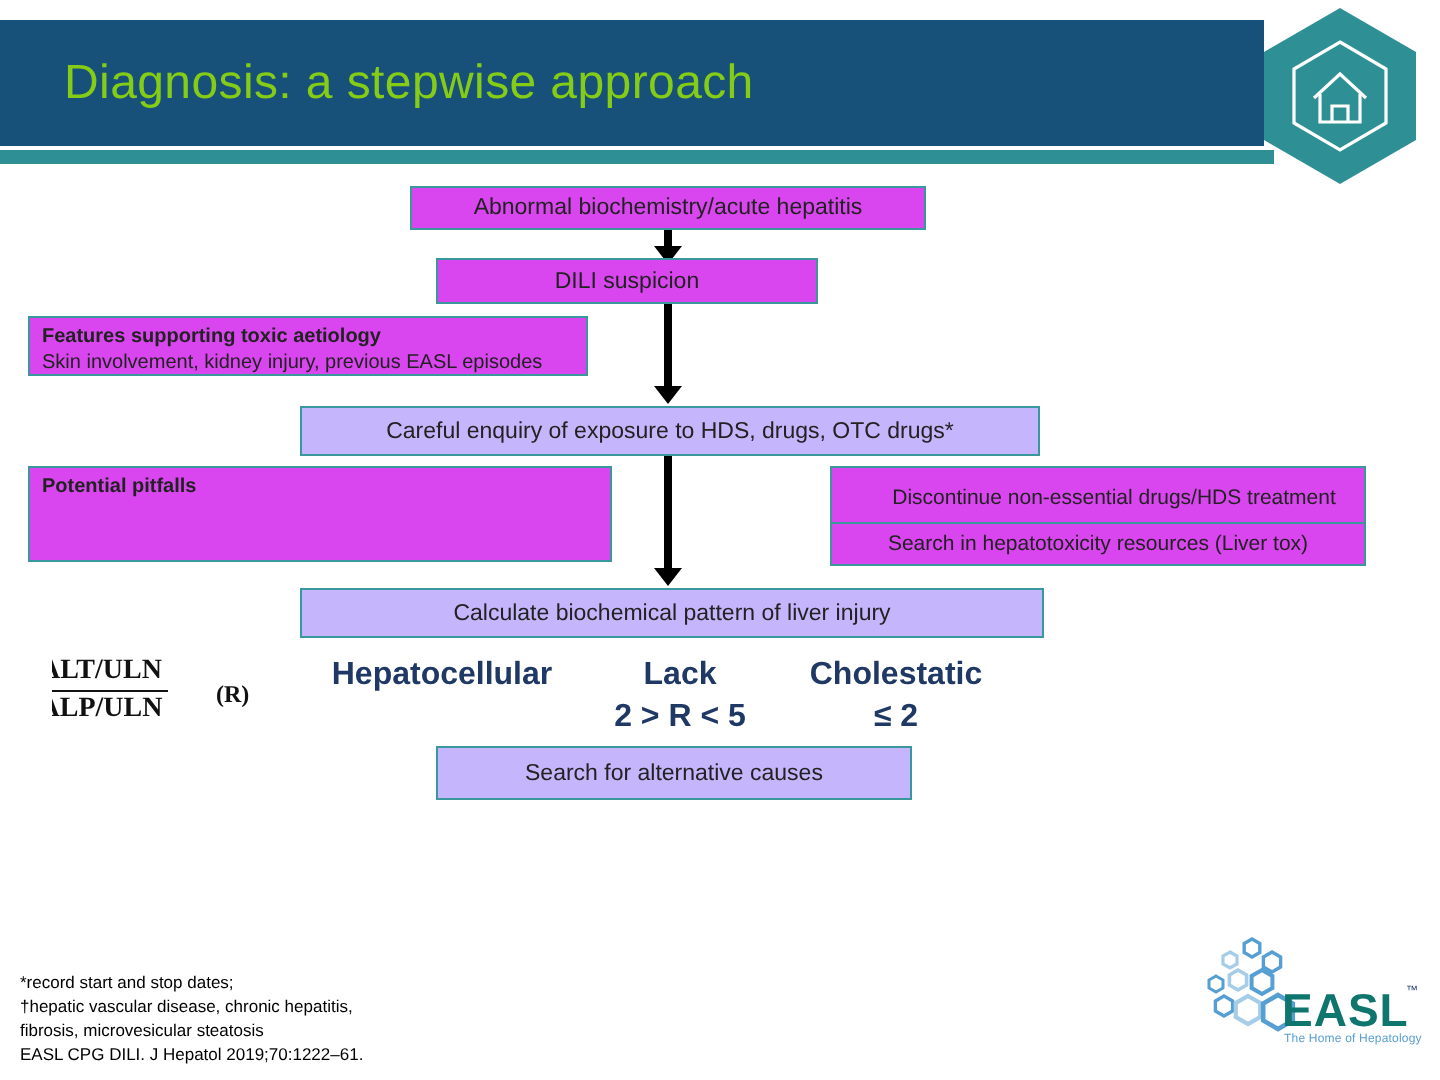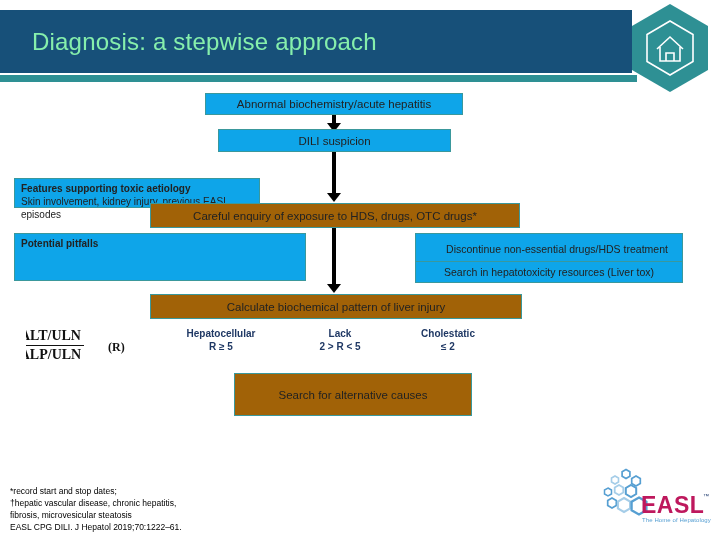--- a/index.html
+++ b/index.html
@@ -6,48 +6,48 @@
   .slide {
     position:relative; width:720px; height:540px; background:#fff;
     font-family:"Liberation Sans", sans-serif; overflow:hidden;
   }
 
   
   .header-bar {
     position:absolute; left:0; top:10px; width:632px; height:63px;
     background:#175079; display:flex; align-items:center;
   }
-  .header-title { color:#86efac; font-size:24px; padding-left:32px; letter-spacing:0.2px; }
+  .header-title { color:#84cc16; font-size:24px; padding-left:32px; letter-spacing:0.2px; }
   .header-underline {
     position:absolute; left:0; top:75px; width:637px; height:7px; background:#2E9094;
   }
   .home-hex { position:absolute; left:630px; top:2px; width:80px; height:95px; }
 
   
   .fbox {
-    position:absolute; border:1.5px solid #3A989C; background:#0ea5e9;
+    position:absolute; border:1.5px solid #3A989C; background:#d946ef;
     display:flex; align-items:center; justify-content:center; text-align:center;
     font-size:11.5px; color:#222; box-sizing:border-box;
   }
-  .fbox.blue { background:#a16207; }
+  .fbox.blue { background:#c4b5fd; }
   .fbox.note {
     display:block; text-align:left; padding:3px 6px; font-size:10px; line-height:1.3;
   }
   .fbox.note .note-title { font-weight:bold; }
   .pre { white-space:pre-line; }
 
   .b-abnormal   { left:205px; top:93px;  width:258px; height:22px; }
-  .b-dili       { left:218px; top:129px; width:233px; height:23px; }
-  .b-features   { left:14px;  top:158px; width:246px; height:30px;margin-top:20px; }
+  .b-dili       { left:218px; top:129px; width:191px; height:23px; }
+  .b-features   { left:14px;  top:158px; width:280px; height:30px; }
   .b-enquiry    { left:150px; top:203px; width:370px; height:25px; }
   .b-pitfalls   { left:14px;  top:233px; width:292px; height:48px; }
   .b-discont    { left:415px; top:233px; width:268px; height:32px; font-size:10.5px;padding-left:16px; }
   .b-searchres  { left:415px; top:261px; width:268px; height:22px; font-size:10.5px; }
   .b-calc       { left:150px; top:294px; width:372px; height:25px; }
-  .b-alt        { left:234px; top:373px; width:238px; height:43px; }
+  .b-alt        { left:218px; top:373px; width:238px; height:27px; }
 
   
   .arrow-stem { position:absolute; left:332px; width:4px; background:#000; }
   .arrow-head {
     position:absolute; left:327px; width:0; height:0;
     border-left:7px solid transparent; border-right:7px solid transparent;
     border-top:9px solid #000;
   }
   .a1s { top:115px; height:9px; }  .a1h { top:123px; }
   .a2s { top:152px; height:42px; } .a2h { top:193px; }
@@ -64,35 +64,35 @@
   .frac-num { border-bottom:1.5px solid #111; padding:0 3px 1px; }
   .frac-den { padding-top:1px; }
   .formula-r {
     position:absolute; left:108px; top:340px; font-family:"Liberation Serif", serif;
     font-weight:bold; font-size:12px; color:#111;
   }
 
   
   .class-col {
     position:absolute; top:327px; width:130px; text-align:center;
-    color:#1F3864; font-weight:bold; font-size:10px; line-height:1.32;
+    color:#1F3864; font-weight:bold; font-size:16px; line-height:1.32;
   }
   .c1 { left:156px; } .c2 { left:275px; } .c3 { left:383px; }
 
   
   .footnotes {
     position:absolute; left:10px; top:486px; font-size:8.5px; line-height:1.4; color:#000;
   }
 
   
   .easl-logo { position:absolute; left:595px; top:460px; width:122px; height:75px; }
   .easl-hexes { position:absolute; left:0; top:0; width:60px; height:62px; }
   .easl-word {
     position:absolute; left:46px; top:32px; font-size:23px; font-weight:bold;
-    color:#be185d; letter-spacing:0.5px;
+    color:#0f766e; letter-spacing:0.5px;
   }
   .easl-tm { position:absolute; left:108px; top:33px; font-size:6px; color:#1E3A6E; }
   .easl-tagline {
     position:absolute; left:47px; top:57px; font-size:6px; color:#569FD2; letter-spacing:0.1px;
   }
 </style>
 </head>
 <body>
 
 <div class="slide">
@@ -157,21 +157,20 @@
   <div class="formula-clip">
     <div class="formula">
       <div class="frac-num">ALT/ULN</div>
       <div class="frac-den">ALP/ULN</div>
     </div>
   </div>
   <div class="formula-r">(R)</div>
 
   <div class="class-col c1">
     <div>Hepatocellular</div>
-    <div>R ≥ 5</div>
   </div>
   <div class="class-col c2">
     <div>Lack</div>
     <div>2 &gt; R &lt; 5</div>
   </div>
   <div class="class-col c3">
     <div>Cholestatic</div>
     <div>≤ 2</div>
   </div>
 

